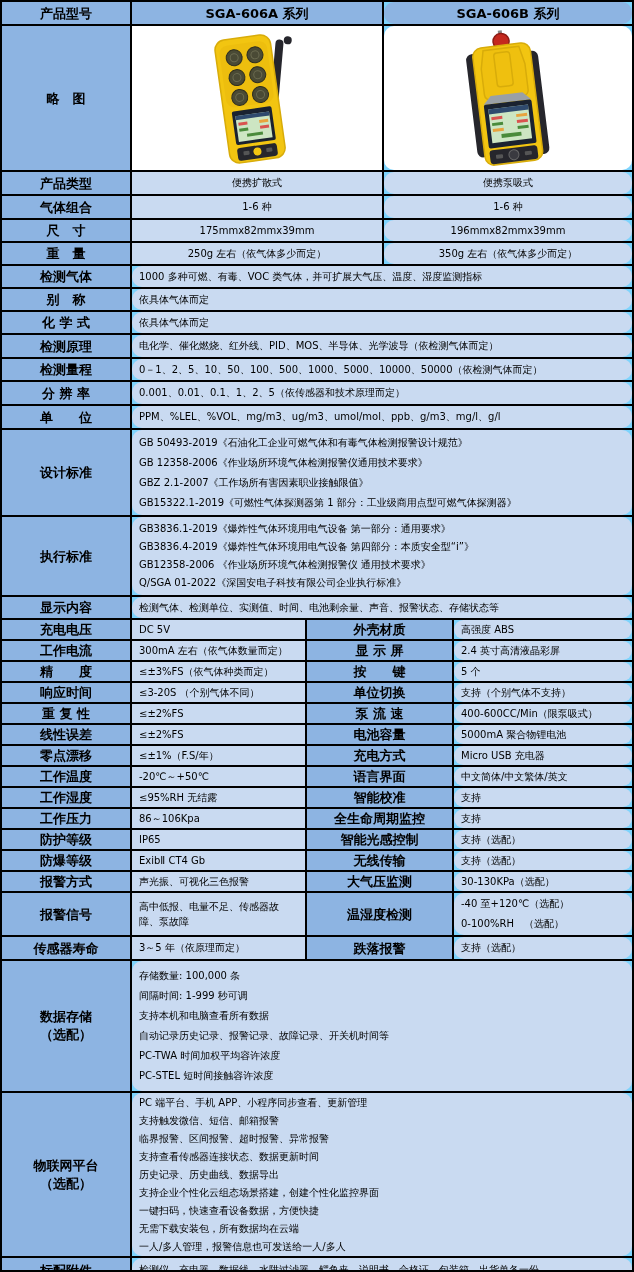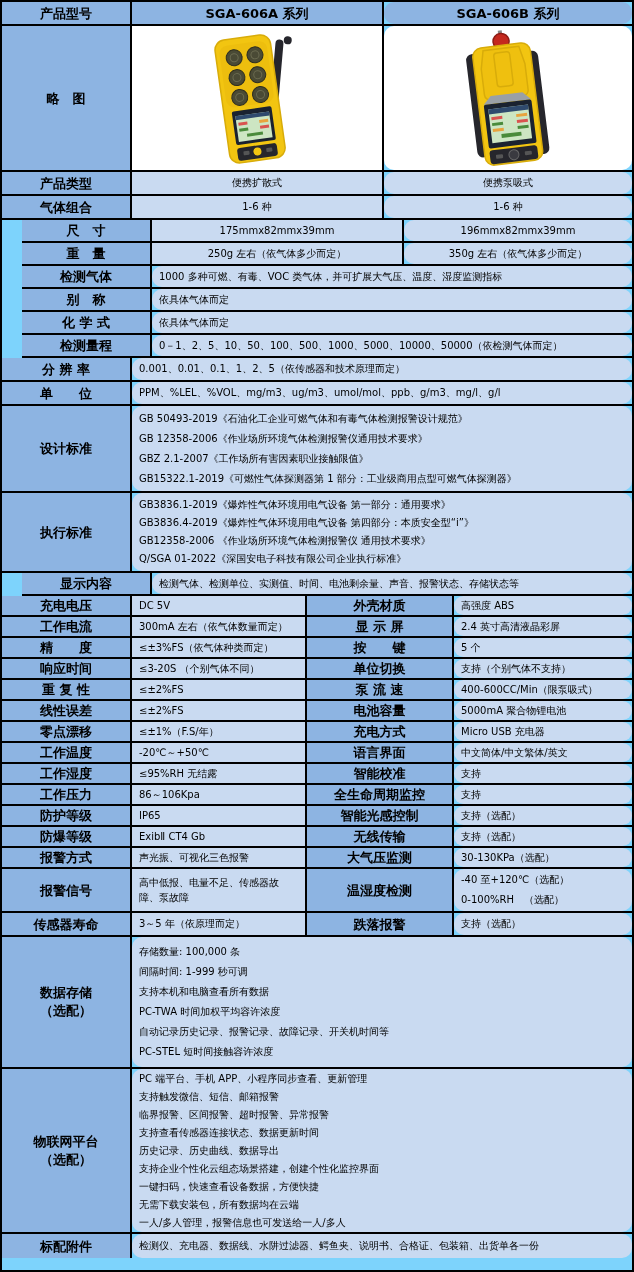--- a/index.html
+++ b/index.html
@@ -31,21 +31,21 @@
   .wrapcell{line-height:15px;}
   
   .w-lab{width:130px;flex:0 0 130px;}
   .w-a{width:252px;flex:0 0 252px;text-align:center;}
   .w-b{flex:1;}
   .w-v1{width:175px;flex:0 0 175px;}
   .w-l2{width:147px;flex:0 0 147px;}
   .w-v2{flex:1;}
   .w-full{flex:1;}
   
-  .h24{height:24px;} .h23{height:23px;margin-left:20px;} .h22{height:24px;} .h21{height:21px;}
+  .h24{height:24px;} .h23{height:23px;} .h22{height:24px;} .h21{height:21px;}
   .h44{height:44px;} .h87{height:87px;} .h80{height:80px;} .h146{height:146px;}
   .h132{height:132px;} .h165{height:165px;}
 </style>
 </head>
 <body>
 
 <div class="table">
 
   <div class="row h24">
     <div class="cell lab w-lab">产品型号</div>
@@ -150,20 +150,24 @@
     <div class="cell val w-full">1000 多种可燃、有毒、VOC 类气体，并可扩展大气压、温度、湿度监测指标</div>
   </div>
   <div class="row h23">
     <div class="cell lab w-lab">别　称</div>
     <div class="cell val w-full">依具体气体而定</div>
   </div>
   <div class="row h23">
     <div class="cell lab w-lab">化 学 式</div>
     <div class="cell val w-full">依具体气体而定</div>
   </div>
+  <div class="row h22">
+    <div class="cell lab w-lab">检测原理</div>
+    <div class="cell val w-full">电化学、催化燃烧、红外线、PID、MOS、半导体、光学波导（依检测气体而定）</div>
+  </div>
   <div class="row h23">
     <div class="cell lab w-lab">检测量程</div>
     <div class="cell val w-full">0－1、2、5、10、50、100、500、1000、5000、10000、50000（依检测气体而定）</div>
   </div>
   <div class="row h22">
     <div class="cell lab w-lab">分 辨 率</div>
     <div class="cell val w-full">0.001、0.01、0.1、1、2、5（依传感器和技术原理而定）</div>
   </div>
   <div class="row h22">
     <div class="cell lab w-lab">单　　位</div>
@@ -291,22 +295,22 @@
 
   <div class="row h132">
     <div class="cell lab w-lab labcol">
       <div>数据存储</div>
       <div>（选配）</div>
     </div>
     <div class="cell val w-full multiline">
       <div>存储数量: 100,000 条</div>
       <div>间隔时间: 1-999 秒可调</div>
       <div>支持本机和电脑查看所有数据</div>
+      <div>自动记录历史记录、报警记录、故障记录、开关机时间等</div>
       <div>PC-TWA 时间加权平均容许浓度</div>
-      <div>自动记录历史记录、报警记录、故障记录、开关机时间等</div>
       <div>PC-STEL 短时间接触容许浓度</div>
     </div>
   </div>
 
   <div class="row h165">
     <div class="cell lab w-lab labcol">
       <div>物联网平台</div>
       <div>（选配）</div>
     </div>
     <div class="cell val w-full multiline tight">

